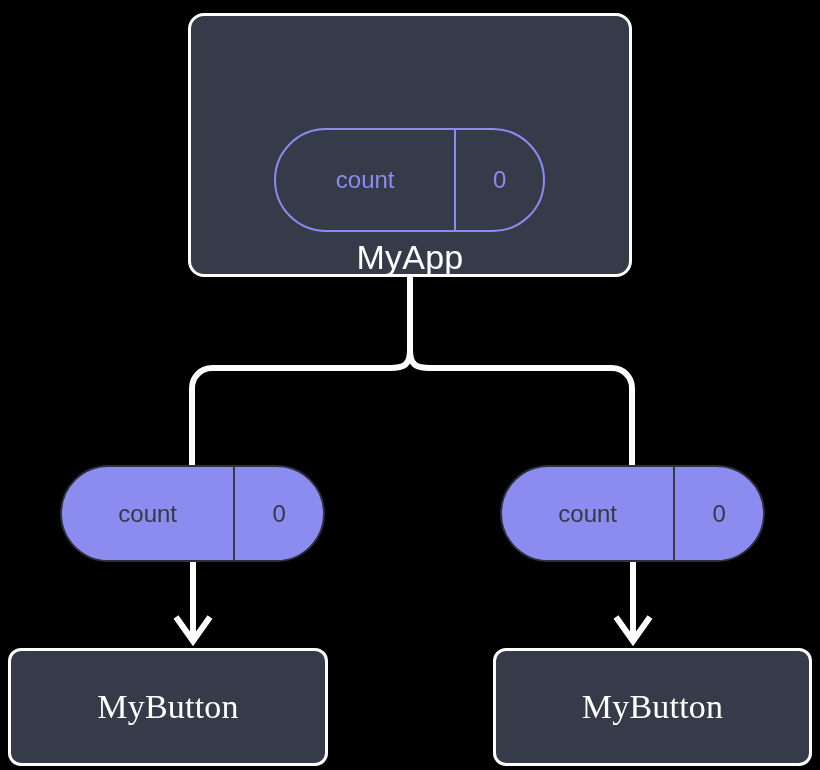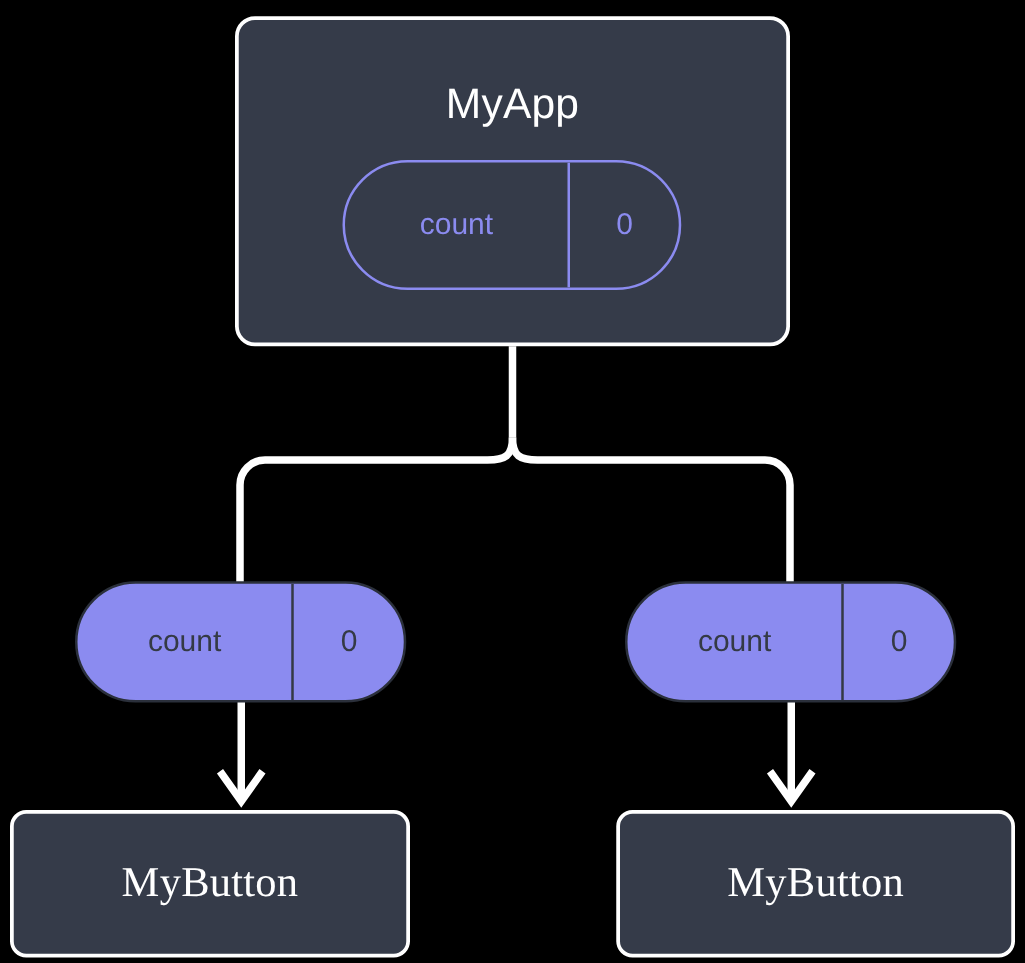--- a/index.html
+++ b/index.html
@@ -50,21 +50,21 @@
     line-height: 1;
     white-space: nowrap;
   }
 
   #node-myapp {
     left: 188px;
     top: 13px;
     width: 444px;
     height: 264px;
     border-radius: 16px;
-    justify-content: flex-start;
+    justify-content: flex-end;
     padding-top: 50px;
   }
   .leaf-box {
     justify-content: center;
     height: 118px;
     border-radius: 13px;
     font-family: Liberation Serif, serif;
   }
   #node-mybutton-left  { left: 8px;   top: 648px; width: 320px; }
   #node-mybutton-right { left: 493px; top: 648px; width: 319px; }

